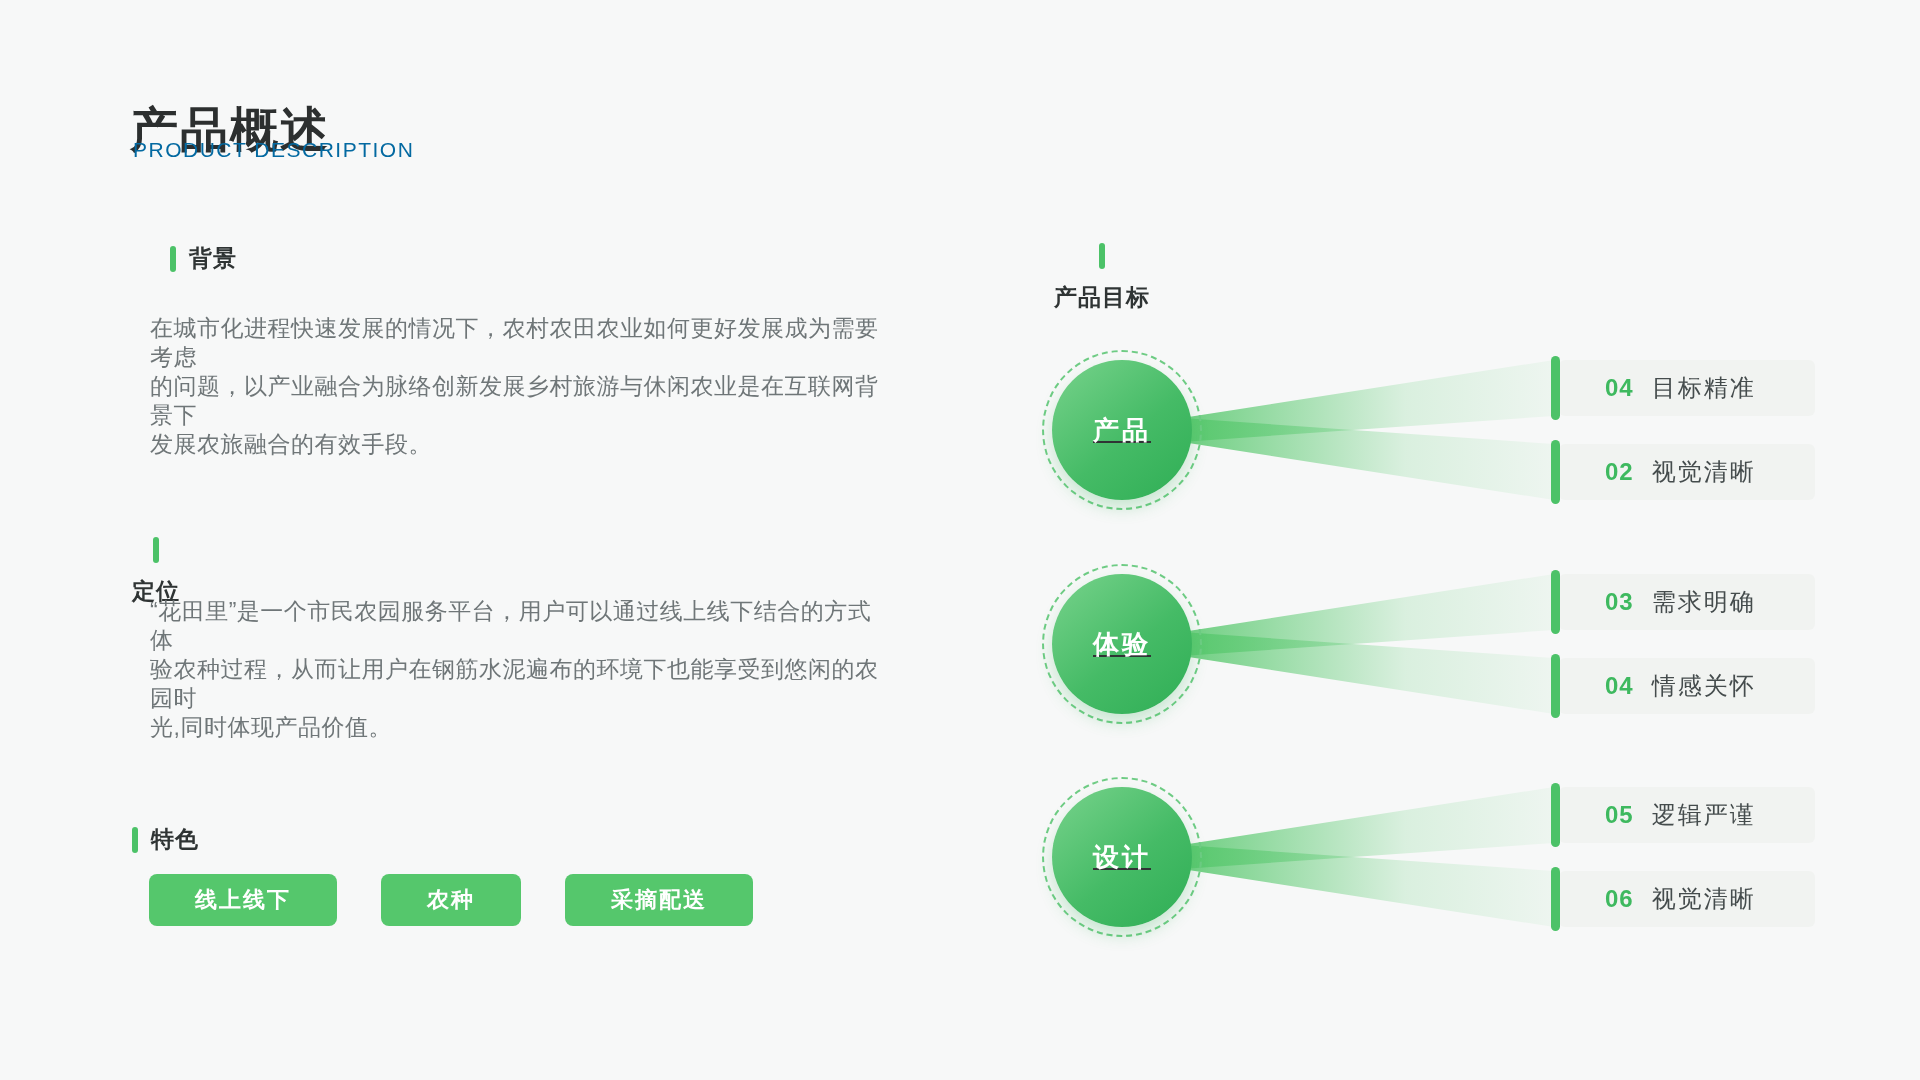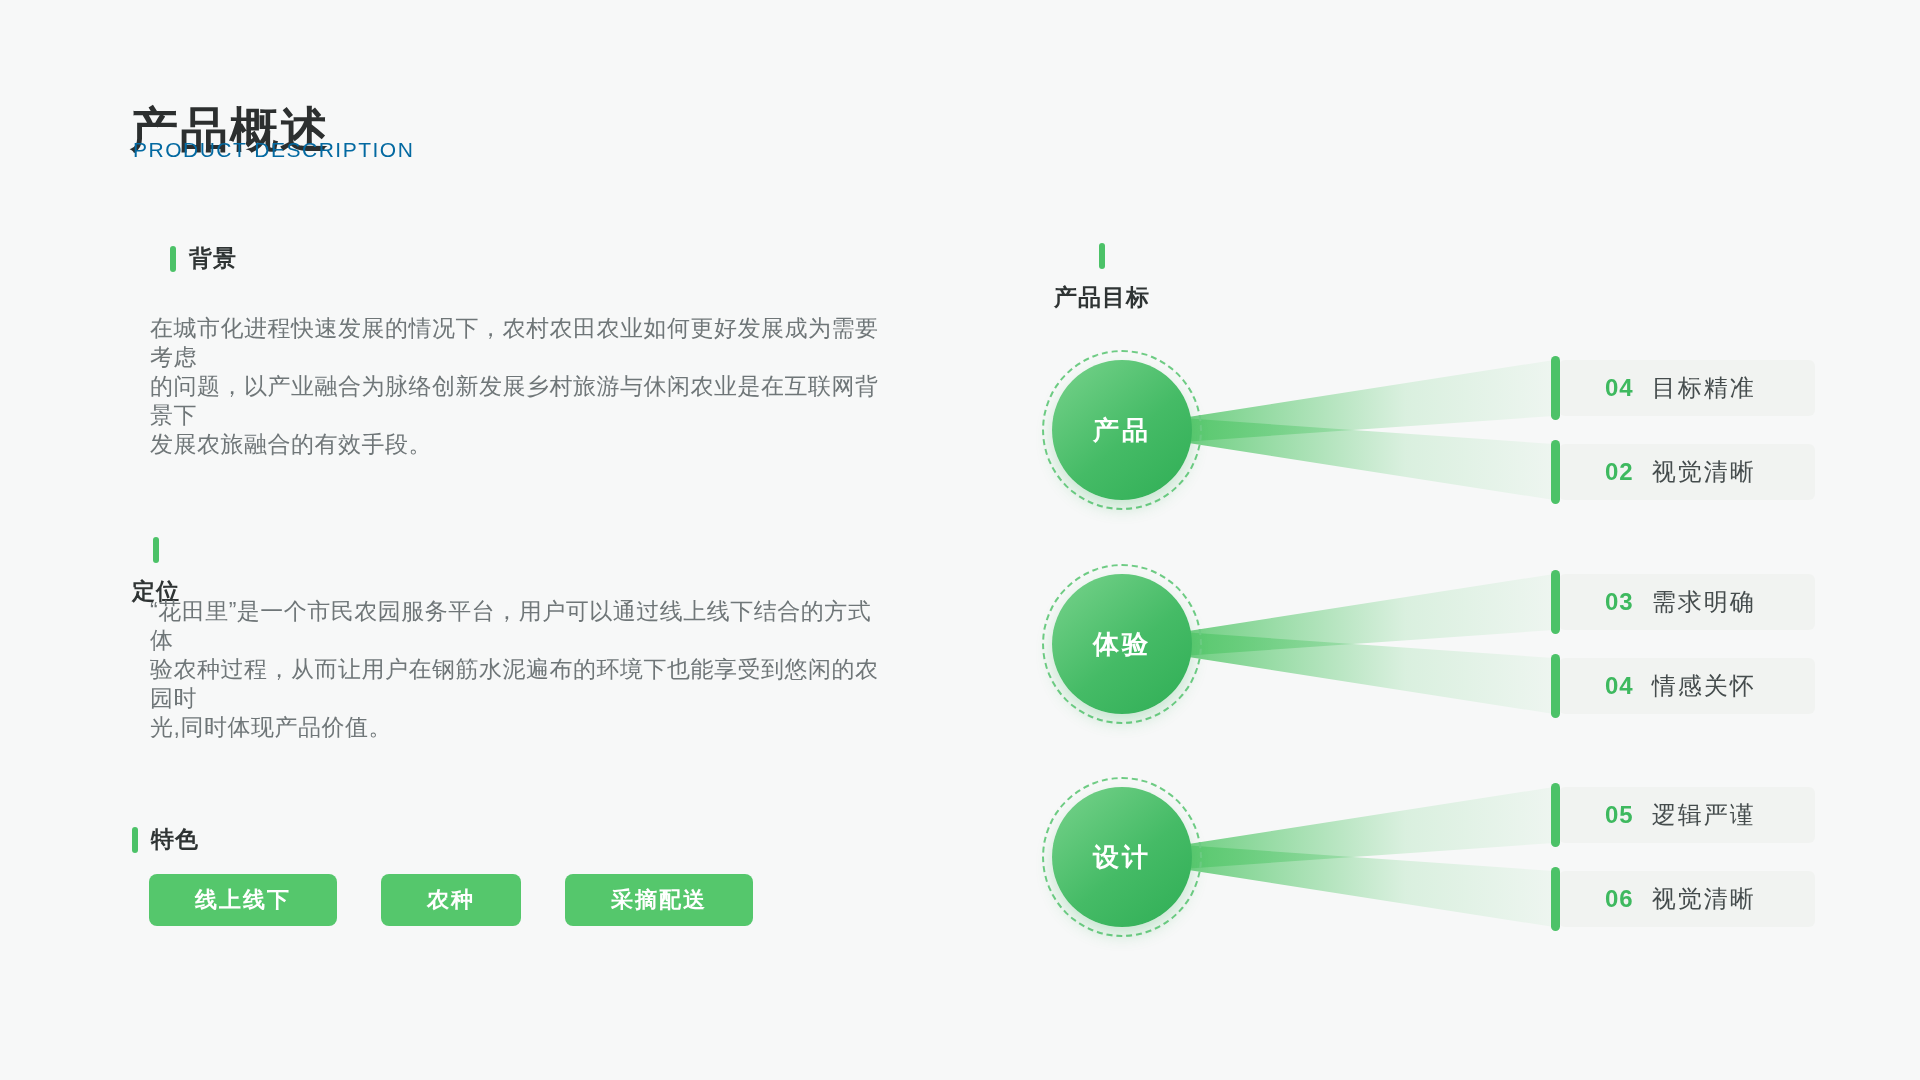--- a/index.html
+++ b/index.html
@@ -46,21 +46,21 @@
   .fb-2{width:140px;}
   .fb-3{width:188px;}
   
   .goal-group{position:absolute;left:1042px;width:780px;height:160px;}
   .g1{top:350px;}
   .g2{top:564px;}
   .g3{top:777px;}
   .ring{
     position:absolute;left:0;top:0;width:156px;height:156px;
     border:2px dashed #6ecc84;border-radius:50%;
-    display:flex;align-items:center;justify-content:center;z-index:2;
+    display:flex;align-items:center;justify-content:center;z-index:2;text-decoration:underline;
   }
   .circle{
     width:140px;height:140px;border-radius:50%;
     background:linear-gradient(140deg,#78d38c 0%,#45bb66 55%,#2fae55 100%);
     box-shadow:0 8px 16px rgba(60,180,90,0.25);
     display:flex;align-items:center;justify-content:center;
     color:#ffffff;font-size:26px;font-weight:700;letter-spacing:3px;
   }
   .beam{
     position:absolute;left:140px;width:372px;height:86px;z-index:1;

